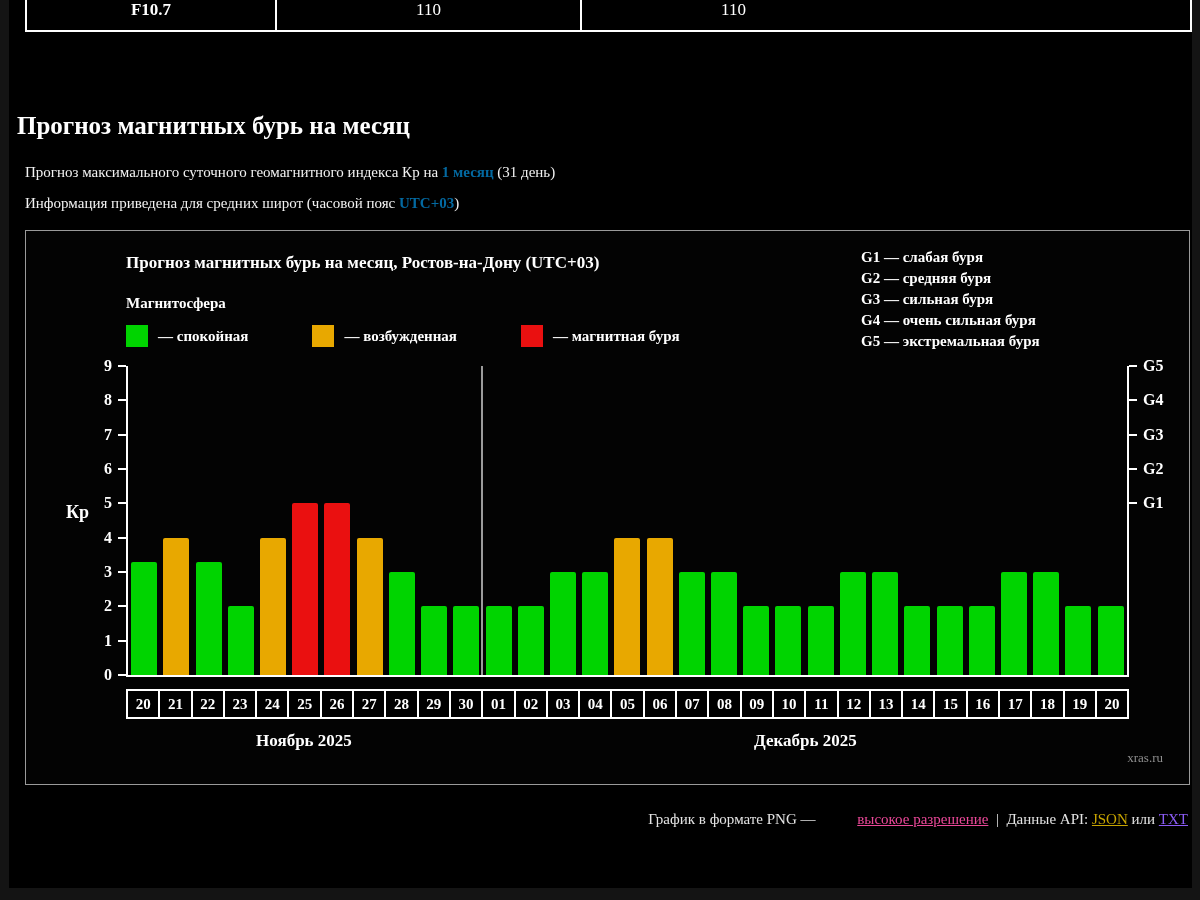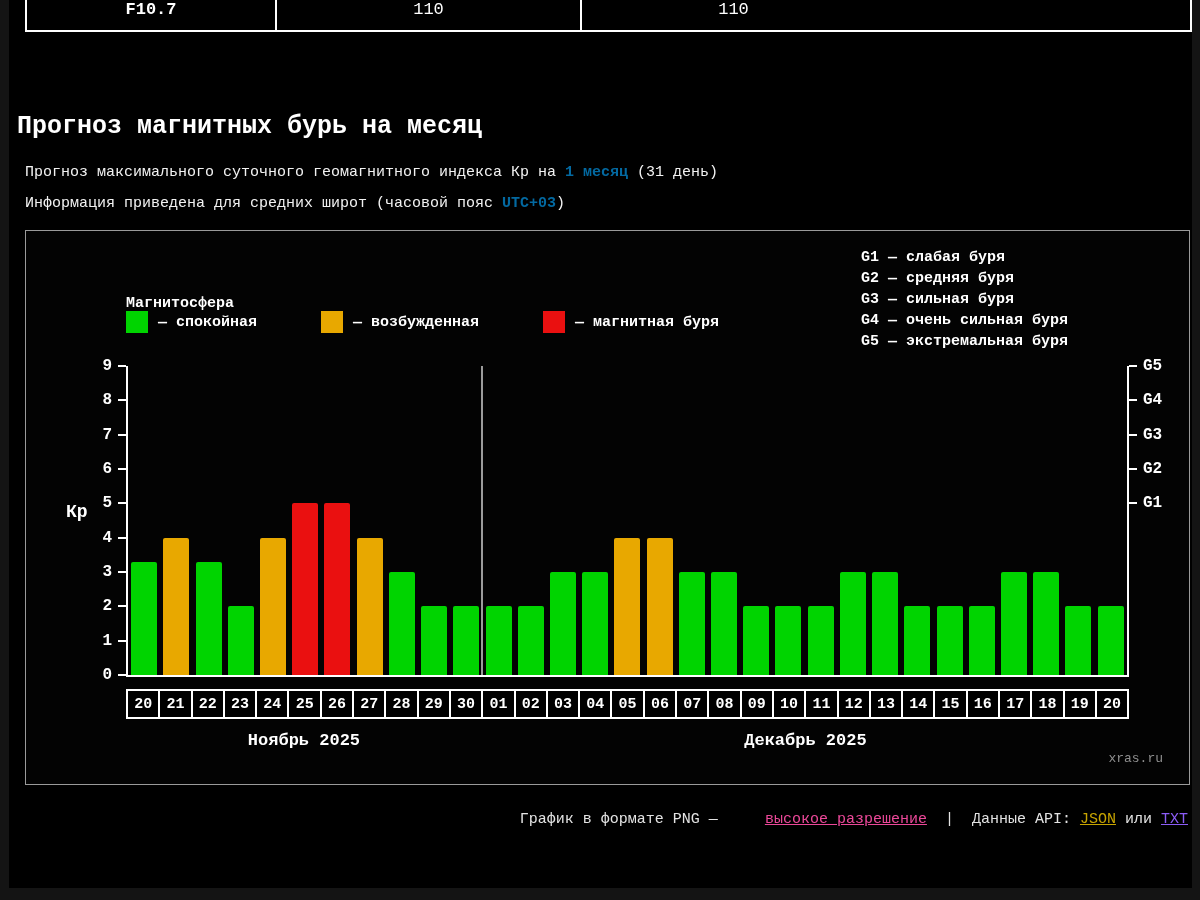--- a/index.html
+++ b/index.html
@@ -1,18 +1,18 @@
 <!DOCTYPE html>
 <html><head>
 <meta charset="utf-8">
 <style>
   html,body{margin:0;padding:0;background:#000;}
   .page{
     position:relative;width:1200px;height:900px;background:#000;overflow:hidden;
-    font-family:Liberation Mono, monospace;color:#fff;
+    font-family:Liberation Serif, serif;color:#fff;
   }
   .edge-left{position:absolute;left:0;top:0;width:9px;height:900px;background:#141414;}
   .edge-right{position:absolute;right:0;top:0;width:8px;height:900px;background:#141414;}
   .edge-bottom{position:absolute;left:0;bottom:0;width:1200px;height:12px;background:#141414;}
 
   
   .f107-table{
     position:absolute;left:25px;top:0;width:1163px;height:30px;display:flex;
     border-bottom:2px solid #fff;border-left:2px solid #fff;border-right:2px solid #fff;
     box-sizing:content-box;
@@ -30,21 +30,21 @@
   .intro2{top:195px;}
 
   
   .panel{
     position:absolute;left:25px;top:230px;width:1165px;height:555px;
     border:1px solid #9a9a9a;background:#030303;box-sizing:border-box;
   }
   .chart-title{position:absolute;left:100px;top:22px;font-size:17px;font-weight:bold;}
   .storm-scale{position:absolute;left:835px;top:16px;font-size:15px;font-weight:bold;line-height:21px;}
   .legend-title{position:absolute;left:100px;top:64px;font-size:15px;font-weight:bold;}
-  .legend-row{position:absolute;left:100px;top:80px;display:flex;align-items:center;}
+  .legend-row{position:absolute;left:100px;top:94px;display:flex;align-items:center;}
   .legend-item{display:flex;align-items:center;margin-right:64px;}
   .legend-swatch{width:22px;height:22px;margin-right:10px;display:inline-block;}
   .legend-label{font-size:15px;font-weight:bold;white-space:nowrap;}
 
   .plot{
     position:absolute;left:100px;top:135px;width:1003px;height:311px;
     box-sizing:border-box;border-left:2px solid #fff;border-right:2px solid #fff;border-bottom:2px solid #fff;
   }
   .layer{position:absolute;left:0;top:0;right:0;bottom:0;}
   .bars{display:flex;align-items:flex-end;}
@@ -87,20 +87,21 @@
     <div class="f107-cell">110</div>
   </div>
 
   <div class="heading">Прогноз магнитных бурь на месяц</div>
 
   <div class="intro intro1"><span>Прогноз максимального суточного геомагнитного индекса Кр на </span><b>1 месяц</b><span> (31 день)</span></div>
 
   <div class="intro intro2"><span>Информация приведена для средних широт (часовой пояс </span><b>UTC+03</b><span>)</span></div>
 
   <div class="panel">
+    <div class="chart-title">Прогноз магнитных бурь на месяц, Ростов-на-Дону (UTC+03)</div>
     <div class="storm-scale">
         <div>G1 — слабая буря</div>
         <div>G2 — средняя буря</div>
         <div>G3 — сильная буря</div>
         <div>G4 — очень сильная буря</div>
         <div>G5 — экстремальная буря</div>
       </div>
     <div class="legend-title">Магнитосфера</div>
     <div class="legend-row">
         <div class="legend-item">

